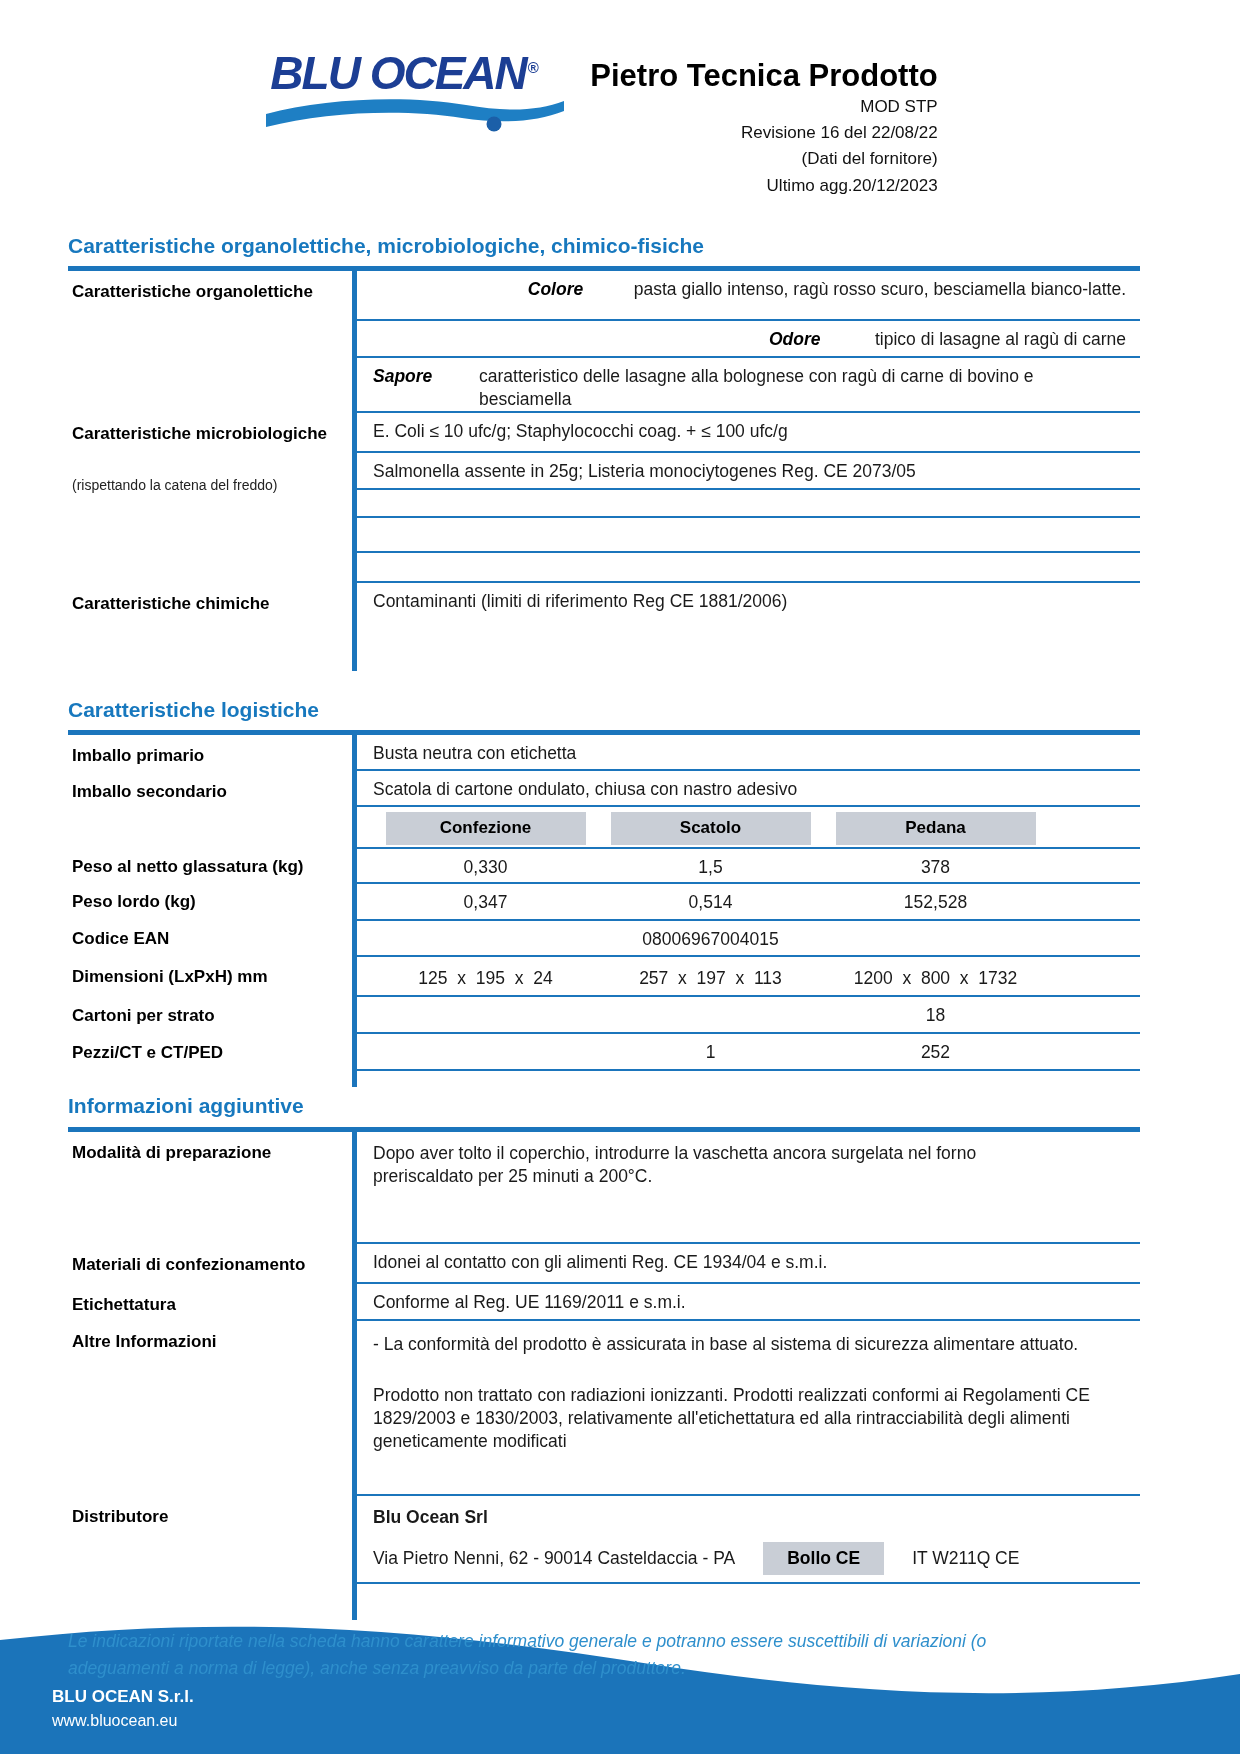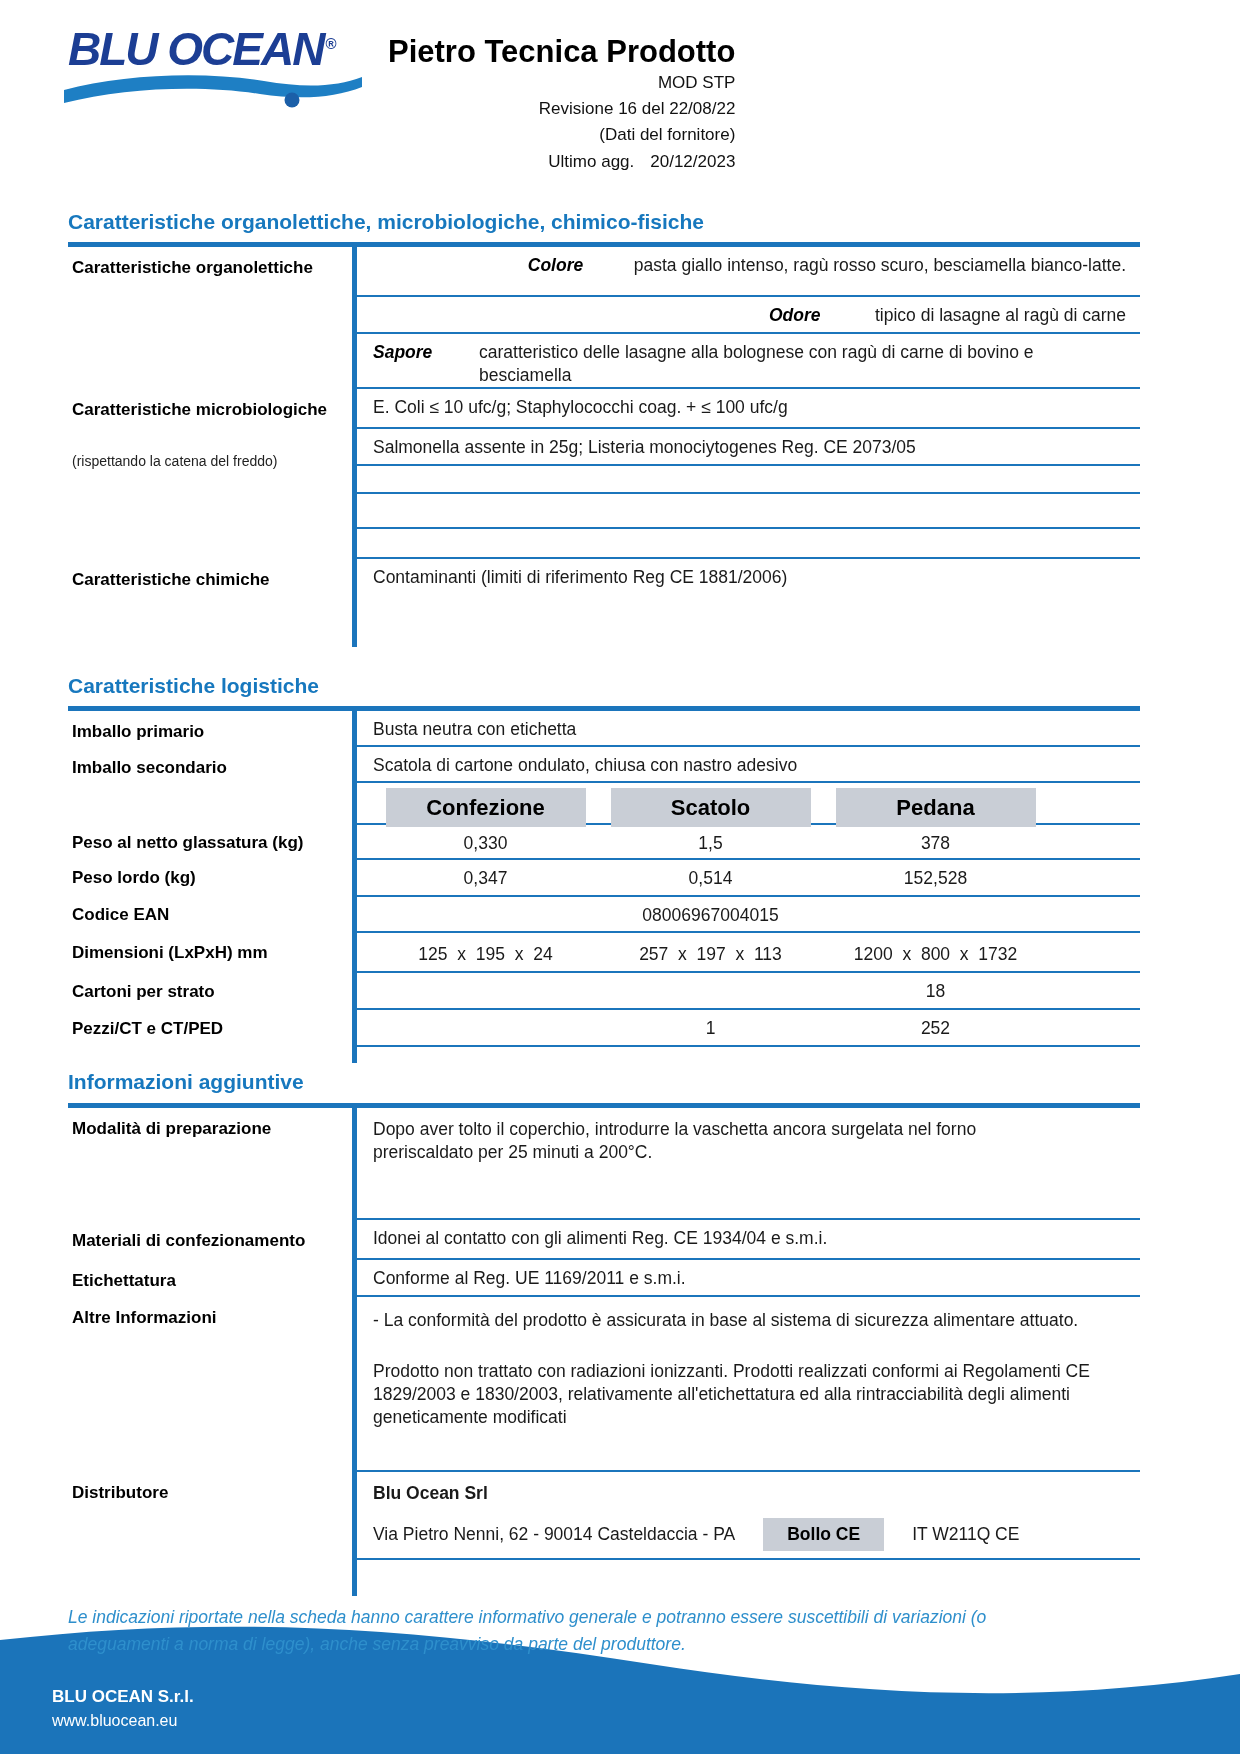--- a/index.html
+++ b/index.html
@@ -10,29 +10,29 @@
   }
   *{box-sizing:border-box;margin:0;padding:0;}
   body{
     width:1240px;height:1754px;position:relative;overflow:hidden;
     background:#ffffff;color:var(--ink);
     font-family:"Liberation Sans", sans-serif;
   }
   .page{padding:0 100px 0 68px;position:relative;z-index:2;}
 
   
-  .hdr{display:flex;justify-content:flex-start;align-items:flex-start;padding-top:26px;}
+  .hdr{display:flex;justify-content:center;align-items:flex-start;padding-top:50px;}
   .logo{width:320px;}
   .logo-text{font-size:46px;font-weight:bold;font-style:italic;letter-spacing:-2px;color:#1c3e94;line-height:1;white-space:nowrap;}
   .logo-text .reg{font-size:15px;font-style:normal;vertical-align:super;letter-spacing:0;margin-left:2px;}
   .logo-wave{display:block;margin-top:-6px;margin-left:-4px;}
   .titleblock{text-align:right;padding-top:8px;}
   .doc-title{font-size:31px;font-weight:bold;color:#000;line-height:1.15;}
   .doc-sub{font-size:17px;line-height:1.55;color:#111;}
-  .doc-sub .upd{display:flex;justify-content:flex-end;gap:16px;}
+  .doc-sub .upd{display:flex;justify-content:flex-end;}
 
   
   .sec-h{color:var(--heading);font-weight:bold;font-size:21px;line-height:1.2;margin-bottom:8px;}
   .mt1{margin-top:34px;} .mt2{margin-top:26px;} .mt3{margin-top:6px;}
 
   
   .tbl{display:grid;grid-template-columns:284px 1fr;border-top:5px solid var(--line);}
   .lab{grid-column:1;padding:10px 14px 0 4px;font-weight:bold;font-size:17px;line-height:1.35;color:#000;}
   .lab .note{font-weight:normal;font-size:14px;margin-top:30px;color:#222;}
   .cell{grid-column:2;border-left:5px solid var(--line);border-bottom:2px solid var(--line);
@@ -41,21 +41,21 @@
   .attr-row{display:flex;justify-content:flex-end;}
   .attr{font-weight:bold;font-style:italic;width:106px;flex:0 0 106px;color:#000;}
 
   #t1{grid-template-rows:50px 37px 55px 40px 37px 28px 35px 30px 60px 28px;}
   #t2{grid-template-rows:36px 36px 42px 35px 37px 36px 40px 37px 37px 16px;}
   #t3{grid-template-rows:112px 40px 37px 175px 88px 36px;}
 
   
   .cols3{display:grid;grid-template-columns:225px 225px 225px;align-items:center;}
   .cols3>div{text-align:center;}
-  .hbox{background:var(--gray);font-weight:bold;font-size:22px;color:#000;padding:5px 0;width:200px;margin:0 auto;}
+  .hbox{background:var(--gray);font-weight:bold;font-size:17px;color:#000;padding:5px 0;width:200px;margin:0 auto;}
   .ean-span{width:675px;text-align:center;}
 
   
   .dist-name{font-weight:bold;margin-bottom:13px;}
   .dist-line{display:flex;align-items:center;gap:28px;}
   .bollo{background:var(--gray);font-weight:bold;padding:5px 24px;color:#000;}
 
   
   .foot-note{margin-top:8px;color:#2e8fcc;font-style:italic;font-size:17.5px;line-height:1.55;max-width:1000px;}
   .footer-wave{position:absolute;left:0;bottom:0;width:1240px;height:128px;z-index:1;}

